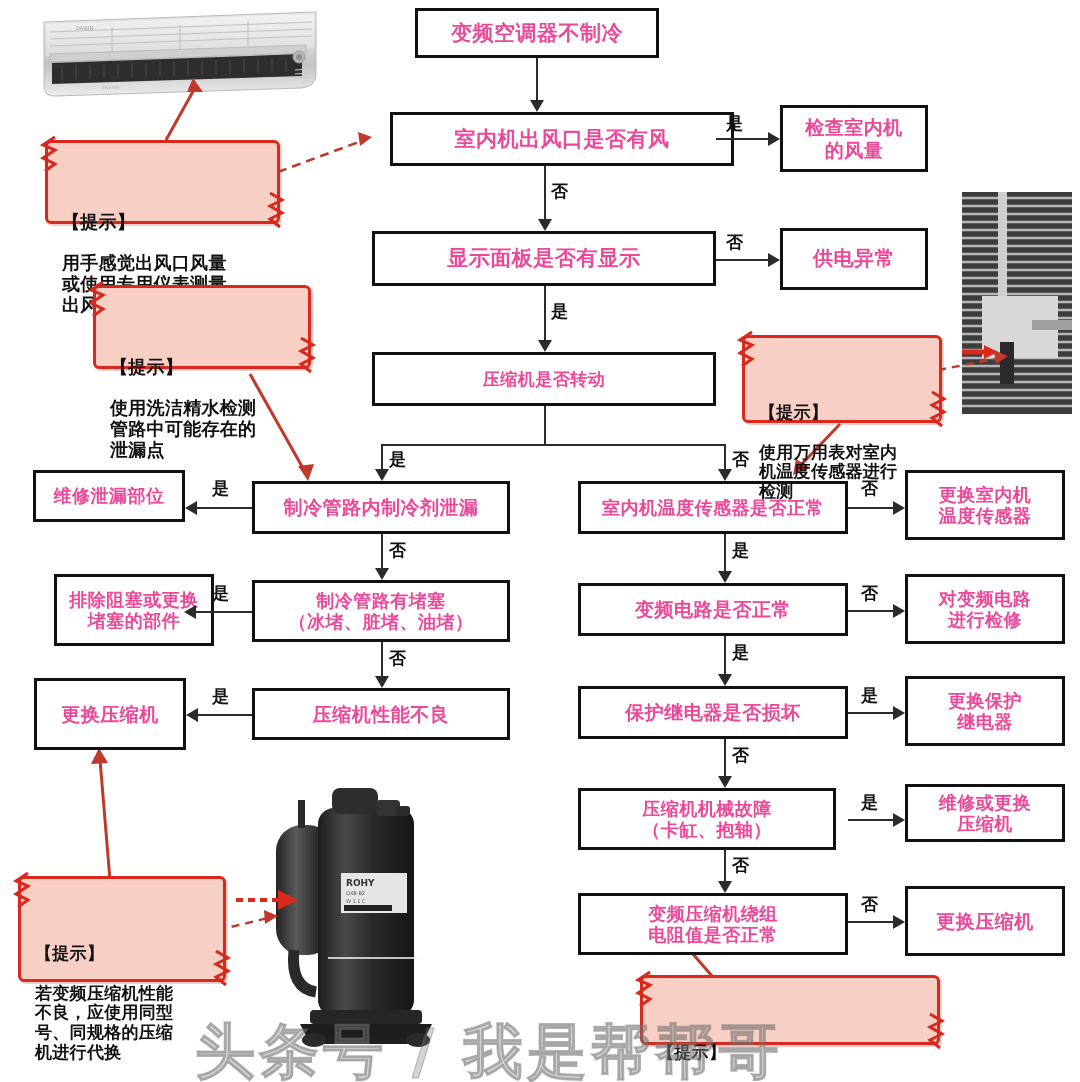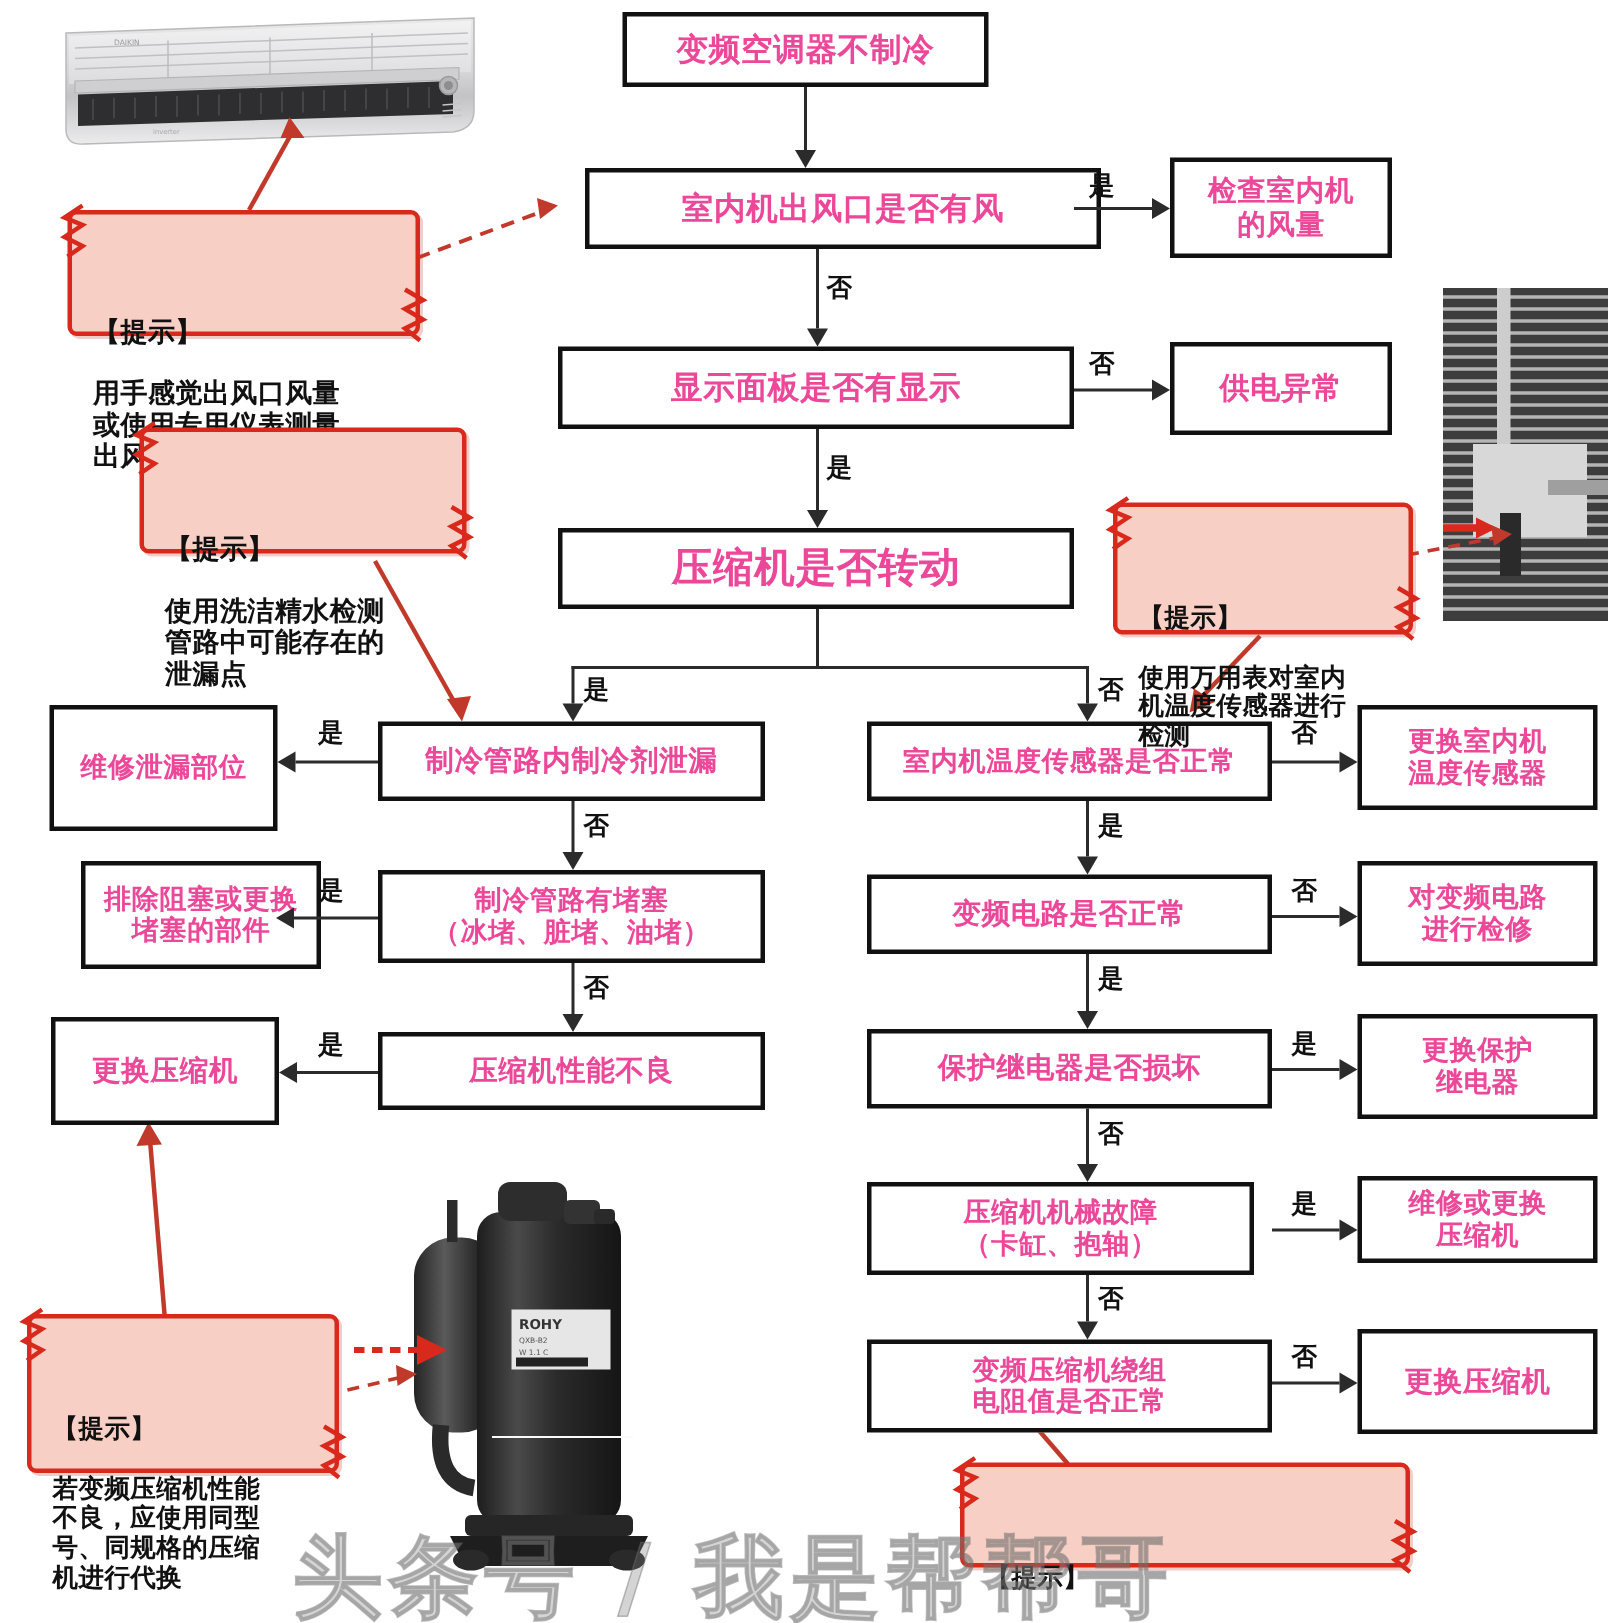--- a/index.html
+++ b/index.html
@@ -269,25 +269,25 @@
 
   <div class="node" style="left:372px;top:112px;width:344px;height:54px;font-size:21px;margin-left:18px;">室内机出风口是否有风</div>
 
   <div class="node" style="left:780px;top:105px;width:148px;height:67px;font-size:19px;">检查室内机
 的风量</div>
 
   <div class="node" style="left:372px;top:231px;width:344px;height:55px;font-size:21px;">显示面板是否有显示</div>
 
   <div class="node" style="left:780px;top:228px;width:148px;height:62px;font-size:20px;">供电异常</div>
 
-  <div class="node" style="left:372px;top:352px;width:344px;height:54px;font-size:27px;">压缩机是否转动</div>
+  <div class="node" style="left:372px;top:352px;width:344px;height:54px;font-size:17px;">压缩机是否转动</div>
 
   <div class="node" style="left:252px;top:481px;width:258px;height:53px;font-size:19px;">制冷管路内制冷剂泄漏</div>
 
-  <div class="node" style="left:33px;top:470px;width:152px;height:84px;font-size:18px;">维修泄漏部位</div>
+  <div class="node" style="left:33px;top:470px;width:152px;height:52px;font-size:18px;">维修泄漏部位</div>
 
   <div class="node" style="left:252px;top:580px;width:258px;height:62px;font-size:18px;">制冷管路有堵塞
 （冰堵、脏堵、油堵）</div>
 
   <div class="node" style="left:24px;top:574px;width:160px;height:72px;font-size:18px;margin-left:30px;">排除阻塞或更换
 堵塞的部件</div>
 
   <div class="node" style="left:252px;top:688px;width:258px;height:52px;font-size:19px;">压缩机性能不良</div>
 
   <div class="node" style="left:34px;top:678px;width:152px;height:72px;font-size:19px;">更换压缩机</div>

